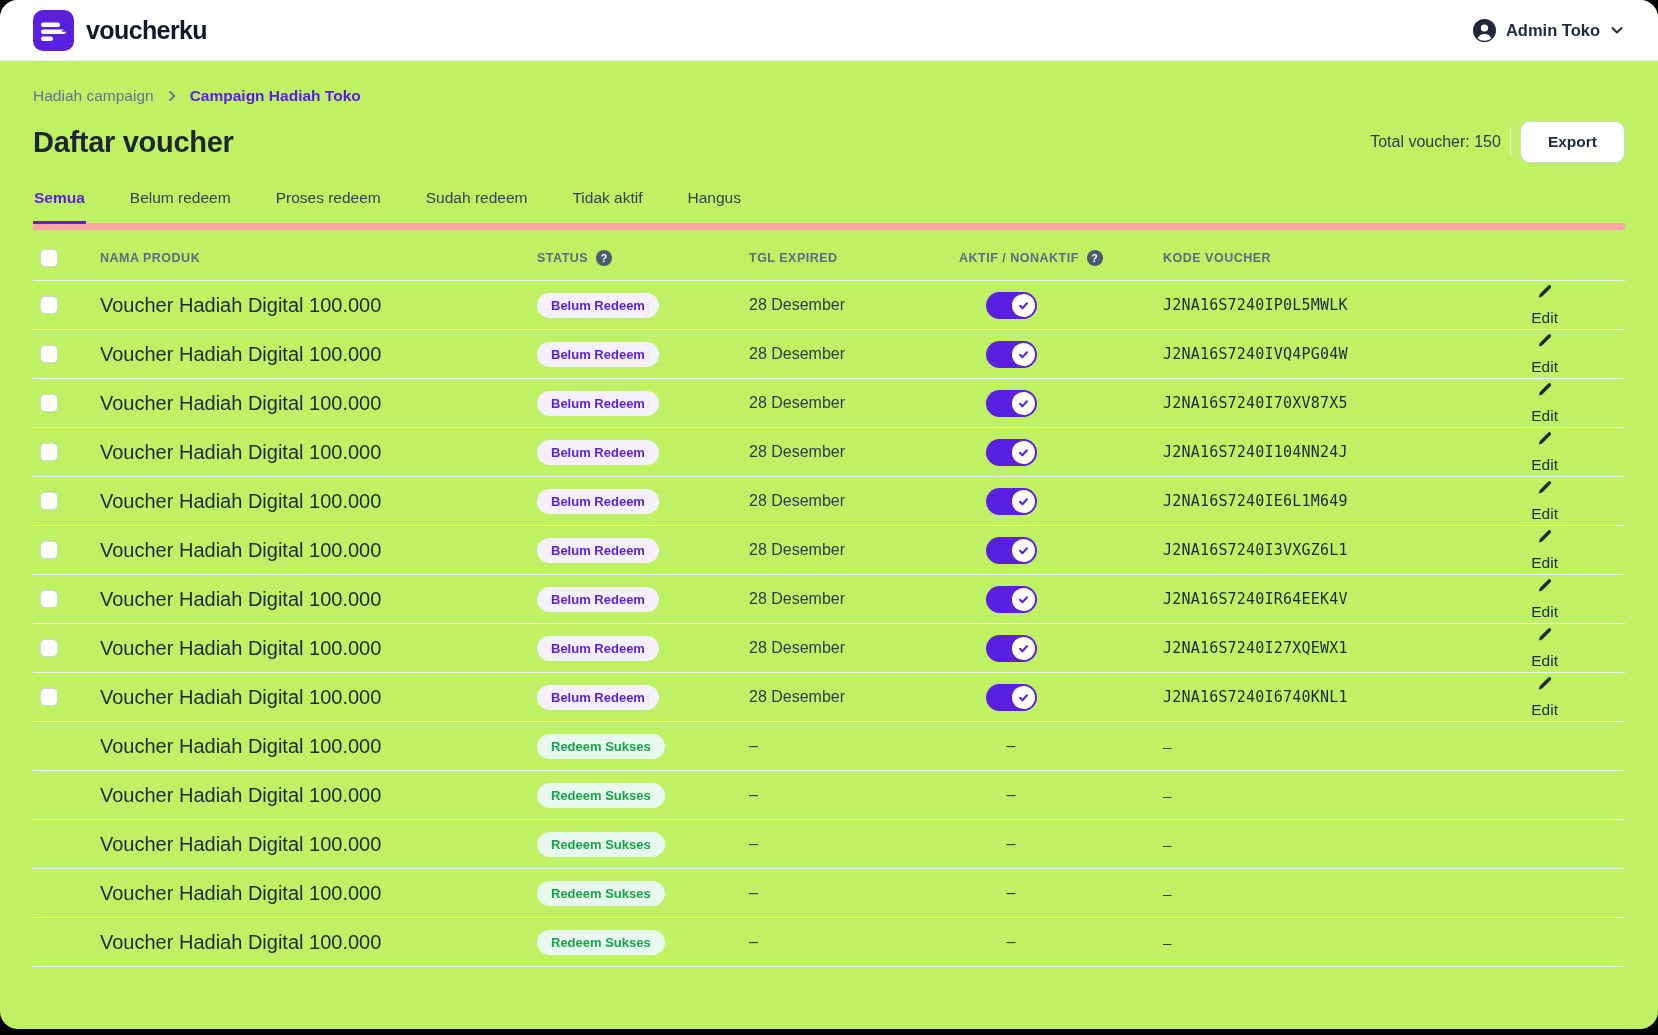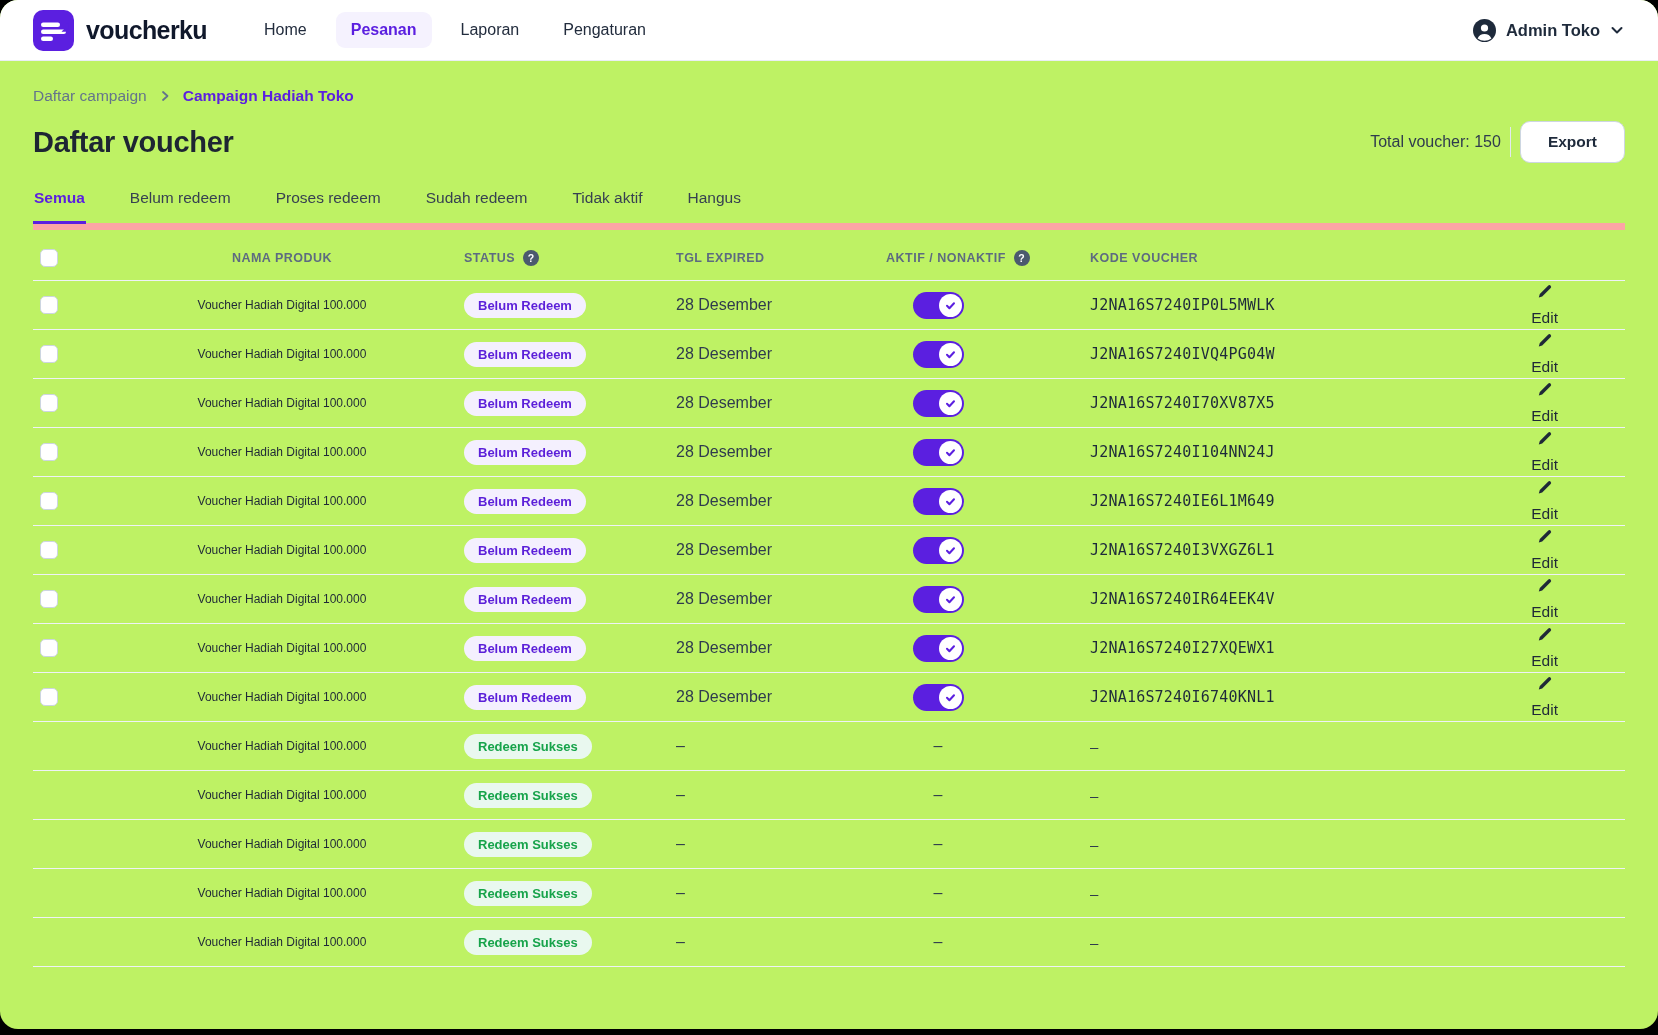--- a/index.html
+++ b/index.html
@@ -45,29 +45,29 @@
     border-bottom: 3px solid transparent; margin-bottom: -1px;
   }
   .tab.active { color: var(--accent); font-weight: 700; border-bottom-color: var(--accent); }
   
   .thead { display: flex; align-items: center; height: 46px; margin-top: 5px; border-bottom: 1px solid #eef2f7; }
   .th {
     font-size: 12.5px; font-weight: 600; letter-spacing: 0.04em; color: #5d6b80;
     display: flex; align-items: center; gap: 8px;
   }
   .col-cb    { width: 67px;  flex: none; }
-  .col-name  { width: 364px; flex: none; justify-content: center; }
+  .col-name  { width: 437px; flex: none; }
   .col-status{ width: 212px; flex: none; }
   .col-tgl   { width: 210px; flex: none; }
   .col-aktif { width: 204px; flex: none; }
   .col-kode  { width: 300px; flex: none; }
   .col-edit  { flex: 1; display: flex; justify-content: flex-end; padding-right: 67px; }
   .trow { display: flex; align-items: center; height: 49px; border-bottom: 1px solid #eef2f7; }
   .cell { display: flex; align-items: center; }
-  .prod-name { font-size: 12px; color: #1f2937; }
+  .prod-name { font-size: 20px; color: #1f2937; }
   .badge {
     display: inline-block; font-size: 13px; font-weight: 700;
     padding: 6px 14px; border-radius: 14px; line-height: 1;
   }
   .badge.purple { background: #f4f0fe; color: #5b1fd9; }
   .badge.green  { background: #e9f8ef; color: #16a34a; }
   .tgl-text { font-size: 16px; color: #2f3b4e; }
   .dash { font-size: 16px; color: #2f3b4e; }
   .col-aktif.cell { justify-content: center; padding-right: 100px; }
   .aktif-center { width: 104px; display: flex; justify-content: center; }
@@ -108,47 +108,41 @@
           <rect x="0" y="0" width="41" height="41" rx="10" fill="#5b1fe0"></rect>
           <path d="M8 13 h25 a3 3 0 0 1 0 6 a3 3 0 0 1 0 6 h-25 z" fill="#5b1fe0"></path>
           <rect x="8" y="12.5" width="19" height="4.5" rx="2.2" fill="#fff"></rect>
           <rect x="8" y="19.5" width="25" height="4.5" rx="2.2" fill="#fff"></rect>
           <path d="M33 17 l-4.5 4.8 h4.5 z" fill="#5b1fe0"></path>
           <rect x="8" y="26.5" width="12" height="4.5" rx="2.2" fill="#fff"></rect>
         </svg>
       </span>
       <span class="brand-name">voucherku</span>
     </div>
-    <div class="nav" id="nav">
-        <div class="nav-item">Home</div>
-        <div class="nav-item active">Pesanan</div>
-        <div class="nav-item">Laporan</div>
-        <div class="nav-item">Pengaturan</div>
-      </div>
     <div class="userbox">
       <span style="display:inline-flex;">
         <svg width="25" height="25" viewBox="0 0 25 25">
           <circle cx="12.5" cy="12.5" r="11.5" fill="#1e2a3b"></circle>
           <circle cx="12.5" cy="10" r="3.6" fill="#fff"></circle>
           <path d="M5.6 20.5 a7.6 7.6 0 0 1 13.8 0 a11.5 11.5 0 0 1 -13.8 0 z" fill="#fff"></path>
         </svg>
       </span>
       <span class="user-name">Admin Toko</span>
       <span style="display:inline-flex;">
         <svg width="16" height="16" viewBox="0 0 16 16">
             <path d="M3.5 6 L8 10.5 L12.5 6" stroke="#1e2a3b" stroke-width="2" fill="none" stroke-linecap="round" stroke-linejoin="round"></path>
           </svg>
       </span>
     </div>
   </div>
 
   <div class="content">
 
     <div class="breadcrumb">
-      <span class="crumb">Daftar campaign</span>
+      <span class="crumb">Hadiah campaign</span>
       <span style="display:inline-flex;">
         <svg width="12" height="12" viewBox="0 0 12 12">
             <path d="M4 2 L8.5 6 L4 10" stroke="#64748b" stroke-width="1.8" fill="none" stroke-linecap="round" stroke-linejoin="round"></path>
           </svg>
       </span>
       <span class="crumb current">Campaign Hadiah Toko</span>
     </div>
 
     <div class="title-row">
       <h1 class="page-title">Daftar voucher</h1>

